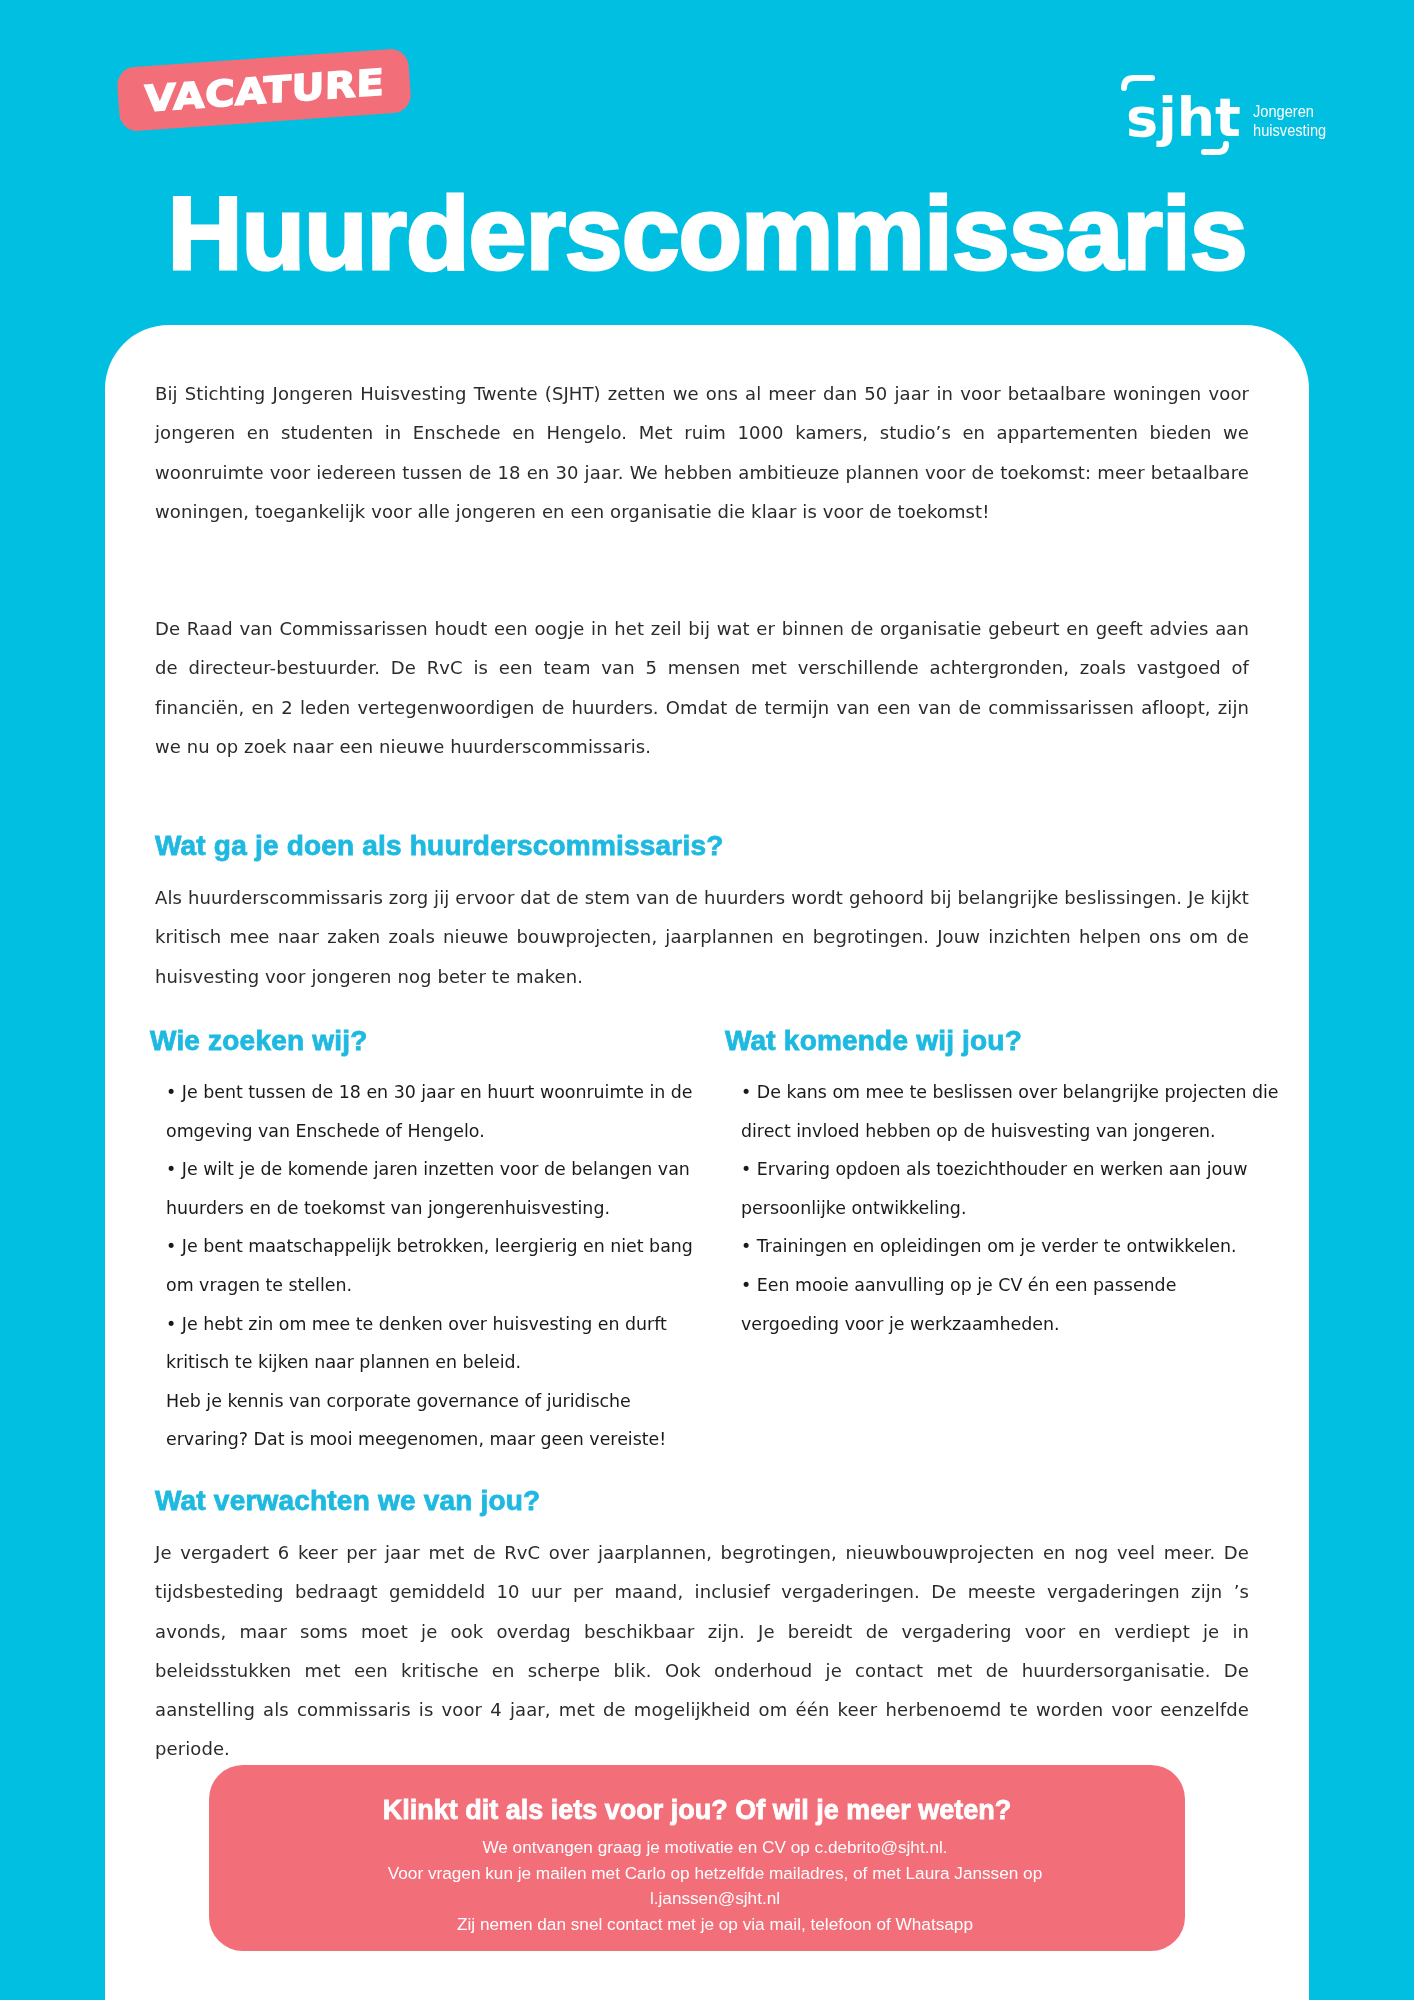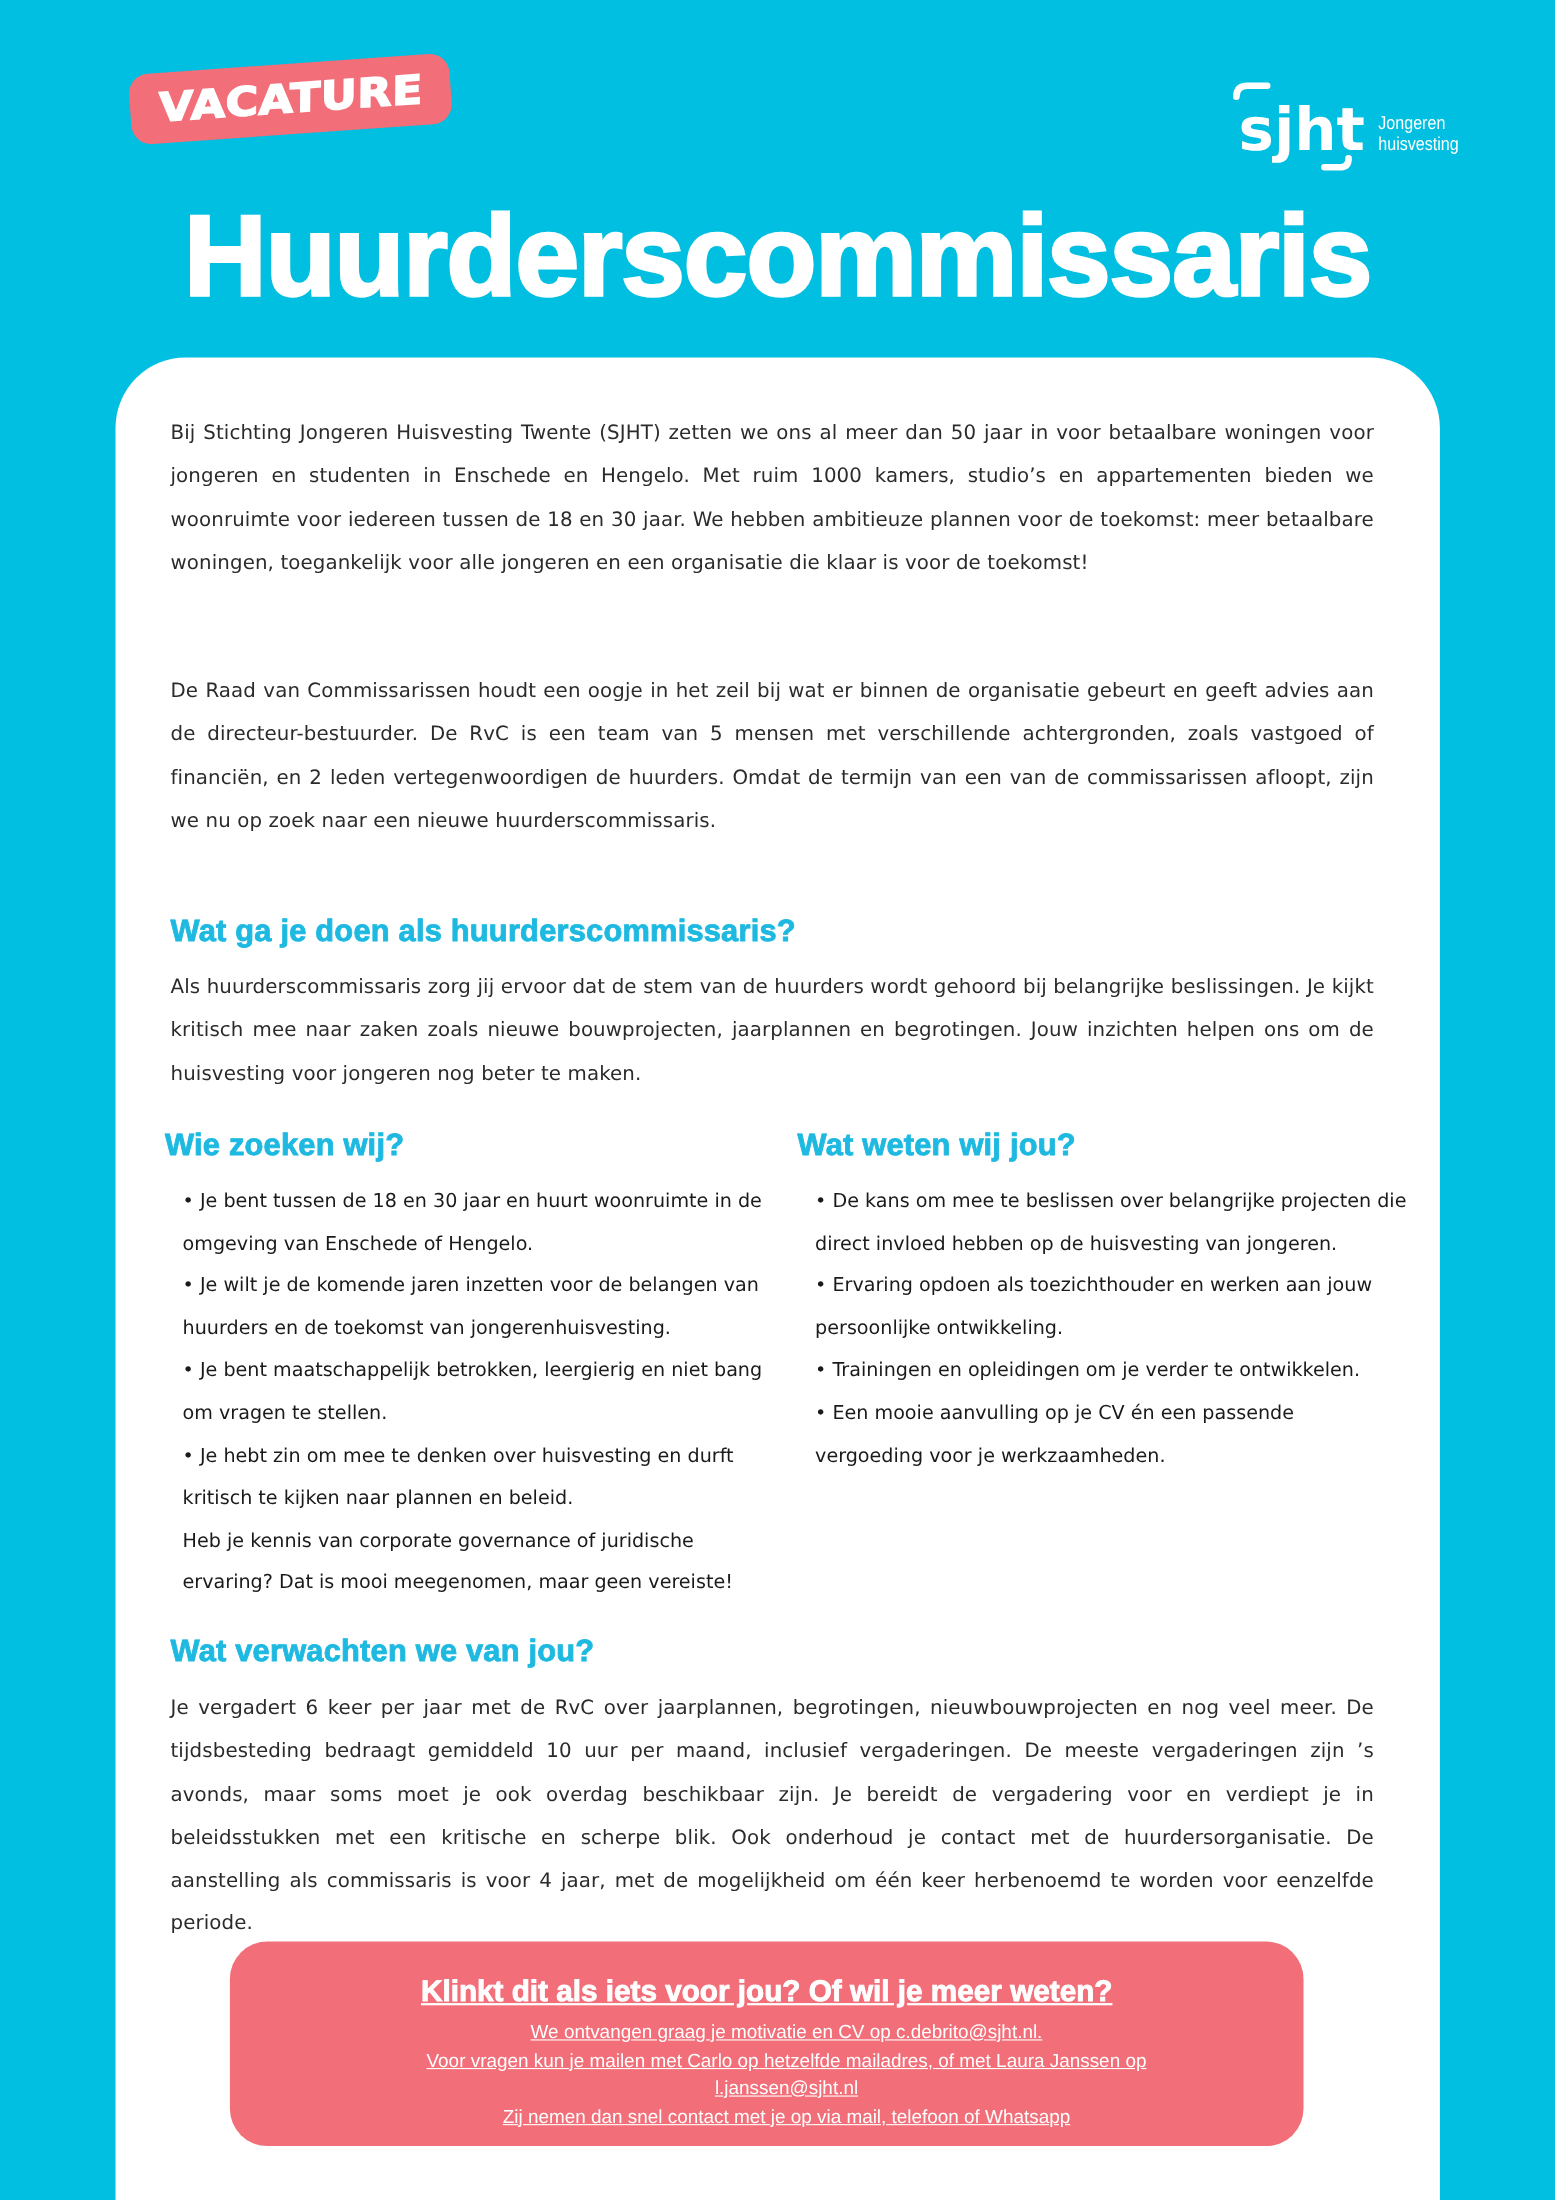--- a/index.html
+++ b/index.html
@@ -48,21 +48,21 @@
   }
   p.body {
     margin: 14px 10px 0 0; color: #2b2b2b; font-size: 18px; line-height: 39.3px;
     text-align: justify; text-align-last: left; letter-spacing: 0.1px;
   }
   .col { position: absolute; width: 555px; }
   ul.bullets { list-style: none; margin: 14px 0 0 16px; padding: 0; }
   ul.bullets li { color: #1a1a1a; font-size: 17.4px; line-height: 38.6px; }
   .cta {
     position: absolute; left: 104px; top: 1440px; width: 976px; height: 186px;
-    background: #F26E79; border-radius: 34px; text-align: center; color: #fff; text-decoration: underline;
+    background: #F26E79; border-radius: 34px; text-align: center; color: #fff;
   }
   .cta h3 {
     margin: 28px 0 8px 0; font-family: "Liberation Sans", sans-serif; font-weight: bold;
     font-size: 27px; line-height: 34px; -webkit-text-stroke: 0.8px #fff;
   }
   .cta .line { font-size: 17.2px; line-height: 25.5px; font-family: "Liberation Sans", sans-serif; padding-left: 36px; }
 </style>
 </head>
 <body>
 
@@ -106,21 +106,21 @@
     <ul class="bullets">
       <li>• Je bent tussen de 18 en 30 jaar en huurt woonruimte in de omgeving van Enschede of Hengelo.</li>
       <li>• Je wilt je de komende jaren inzetten voor de belangen van huurders en de toekomst van jongerenhuisvesting.</li>
       <li>• Je bent maatschappelijk betrokken, leergierig en niet bang om vragen te stellen.</li>
       <li>• Je hebt zin om mee te denken over huisvesting en durft kritisch te kijken naar plannen en beleid.</li>
       <li>Heb je kennis van corporate governance of juridische ervaring? Dat is mooi meegenomen, maar geen vereiste!</li>
     </ul>
   </div>
 
   <div class="col" style="left:620px; top:698px;">
-    <h2>Wat weten wij jou?</h2>
+    <h2>Wat komende wij jou?</h2>
     <ul class="bullets">
       <li>• De kans om mee te beslissen over belangrijke projecten die direct invloed hebben op de huisvesting van jongeren.</li>
       <li>• Ervaring opdoen als toezichthouder en werken aan jouw persoonlijke ontwikkeling.</li>
       <li>• Trainingen en opleidingen om je verder te ontwikkelen.</li>
       <li>• Een mooie aanvulling op je CV én een passende vergoeding voor je werkzaamheden.</li>
     </ul>
   </div>
 
   <div class="sec" style="top:1158px;">
     <h2>Wat verwachten we van jou?</h2>

